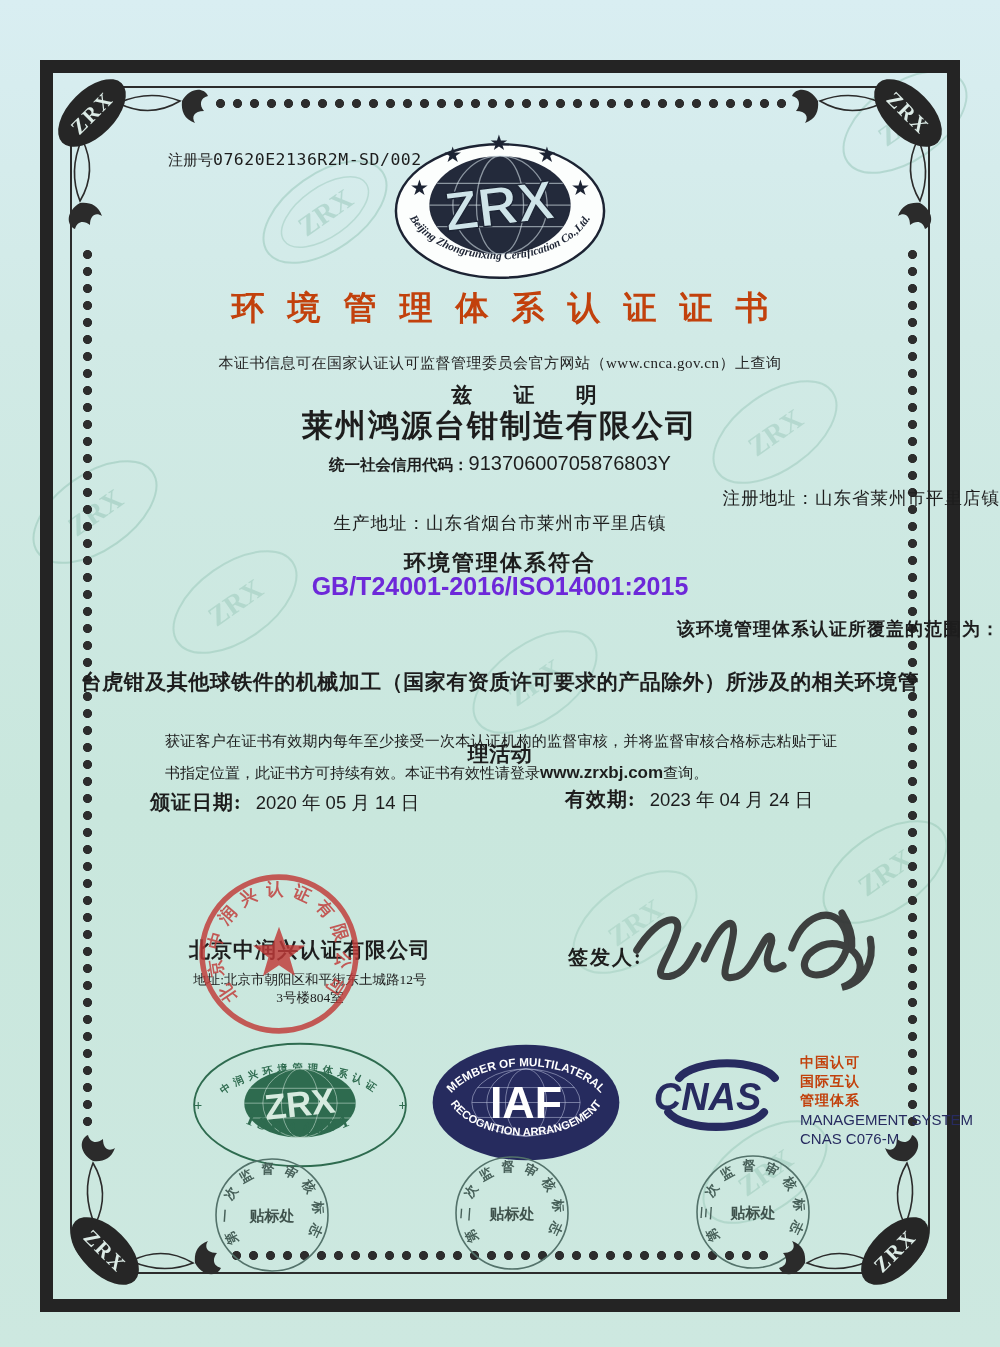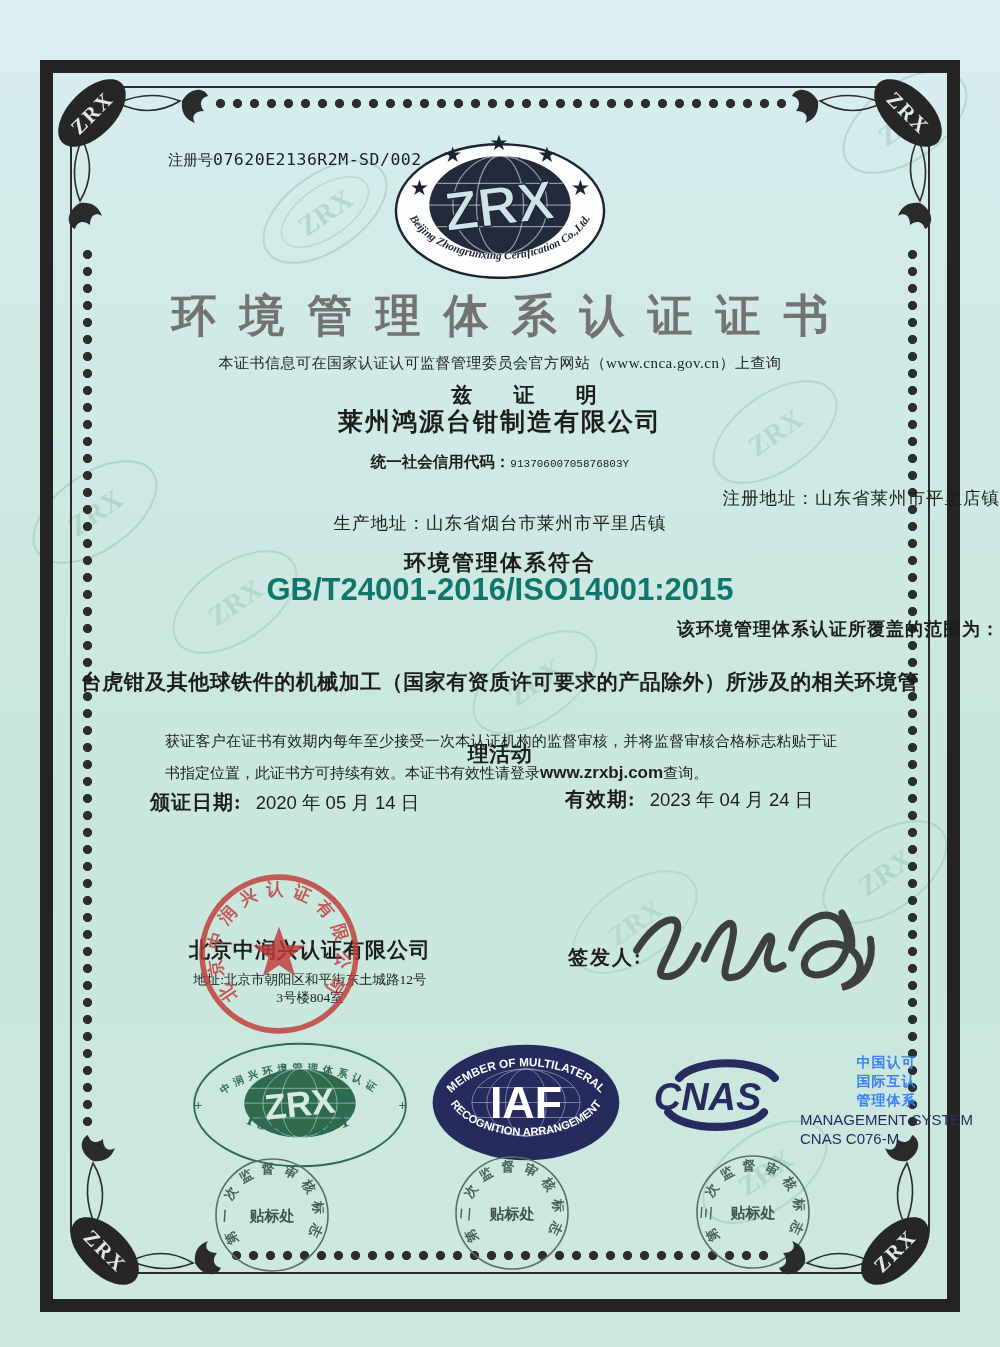--- a/index.html
+++ b/index.html
@@ -14,50 +14,50 @@
   
   .frame-band{left:40px;top:60px;width:920px;height:1252px;border:13px solid #242424;box-sizing:border-box;}
   .frame-thin{left:70px;top:86px;width:860px;height:1188px;border:2px solid #2c2c2c;border-radius:46px;box-sizing:border-box;}
   .dots-h{height:13px;background-image:radial-gradient(circle at 50% 50%, #2d2d2d 4.2px, rgba(0,0,0,0) 4.9px);background-size:17px 13px;background-repeat:repeat-x;}
   .dots-v{width:13px;background-image:radial-gradient(circle at 50% 50%, #2d2d2d 4.2px, rgba(0,0,0,0) 4.9px);background-size:13px 17px;background-repeat:repeat-y;}
   .corner{width:180px;height:180px;z-index:4;}
 
   
   .reg{left:168px;top:150px;font-size:15px;}
   .reg .num{font-family:"DejaVu Sans Mono","Liberation Mono",monospace;font-size:16.5px;letter-spacing:0.5px;margin-top:48px;}
-  .title{top:286px;font-size:45px;font-weight:bold;color:#737373;letter-spacing:23px;text-indent:23px;}
+  .title{top:286px;font-size:33px;font-weight:bold;color:#c2410c;letter-spacing:23px;text-indent:23px;}
   .subtitle{top:354px;font-size:15px;color:#242424;letter-spacing:0.5px;}
   .hereby{top:381px;font-size:21px;font-weight:bold;letter-spacing:18px;text-indent:18px;padding-left:24px;}
-  .company{top:405px;font-size:25px;font-weight:bold;letter-spacing:2px;}
+  .company{top:405px;font-size:31px;font-weight:bold;letter-spacing:2px;}
   .credit{top:452px;font-size:15.5px;font-weight:bold;}
-  .credit .val{font-family:Liberation Mono, monospace;font-weight:normal;font-size:11px;}
+  .credit .val{font-family:Liberation Sans, sans-serif;font-weight:normal;font-size:20px;}
   .addr1{top:486px;font-size:17.5px;letter-spacing:1px;text-align:right;}
   .addr2{top:511px;font-size:17.5px;letter-spacing:1px;}
   .conform{top:548px;font-size:22px;font-weight:bold;letter-spacing:2px;}
-  .stdcode{top:572px;font-size:31px;font-weight:bold;font-family:"Liberation Sans","DejaVu Sans",sans-serif;letter-spacing:0px;color:#0f766e;}
+  .stdcode{top:572px;font-size:25px;font-weight:bold;font-family:"Liberation Sans","DejaVu Sans",sans-serif;letter-spacing:0px;color:#6d28d9;}
   .scopeintro{top:617px;font-size:18px;font-weight:bold;letter-spacing:1px;text-align:right;}
   .scope{left:80px;top:646px;width:840px;font-size:21px;line-height:72px;letter-spacing:0.5px;text-align:center;font-weight:bold;}
   .notice{left:165px;top:727px;width:672px;font-size:15px;line-height:1.95;text-align:justify;}
   .notice .url{font-weight:bold;font-size:17px;font-family:"Liberation Sans","DejaVu Sans",sans-serif;}
   .date-issue{left:150px;top:789px;}
   .date-valid{left:565px;top:786px;}
   .date-label{font-size:20px;font-weight:bold;letter-spacing:1px;}
   .date-value{font-family:"Liberation Sans","DejaVu Sans",sans-serif;font-size:18.5px;margin-left:14px;}
   .issuer{left:140px;top:936px;width:340px;text-align:center;z-index:2;}
   .issuer .name{font-size:21px;font-weight:bold;letter-spacing:1px;}
   .issuer .a1{font-size:13.5px;margin-top:7px;}
   .issuer .a2{font-size:13.5px;}
   .signer-label{left:568px;top:944px;font-size:20px;font-weight:bold;letter-spacing:2px;}
 
   
   .stamp{left:193px;top:868px;opacity:0.82;z-index:5;}
   .signature{left:628px;top:882px;opacity:0.9;}
   .cnas-wrap{left:652px;top:1053px;display:flex;gap:8px;align-items:flex-start;}
   .cnas-col{display:flex;flex-direction:column;}
-  .cnas-cn{font-size:14px;font-weight:bold;color:#3b82f6;line-height:19px;letter-spacing:1px;text-align:center;}
+  .cnas-cn{font-size:14px;font-weight:bold;color:#c2410c;line-height:19px;letter-spacing:1px;}
   .cnas-en{font-family:"Liberation Sans","DejaVu Sans",sans-serif;font-size:15px;color:#272b60;line-height:19px;}
   .wm{opacity:1;z-index:0;}
 </style>
 </head>
 <body>
 
 <svg class="abs wm" style="left:250px;top:170px;transform:rotate(-35deg);" width="150" height="84">
     <ellipse cx="75" cy="42" rx="70" ry="38" fill="none" stroke="rgba(120,180,160,0.35)" stroke-width="2"></ellipse>
     <ellipse cx="75" cy="42" rx="50" ry="25" fill="none" stroke="rgba(120,180,160,0.3)" stroke-width="1.5"></ellipse>
     <text x="75" y="52" text-anchor="middle" font-size="28" font-weight="bold" fill="rgba(120,180,160,0.35)">ZRX</text>

